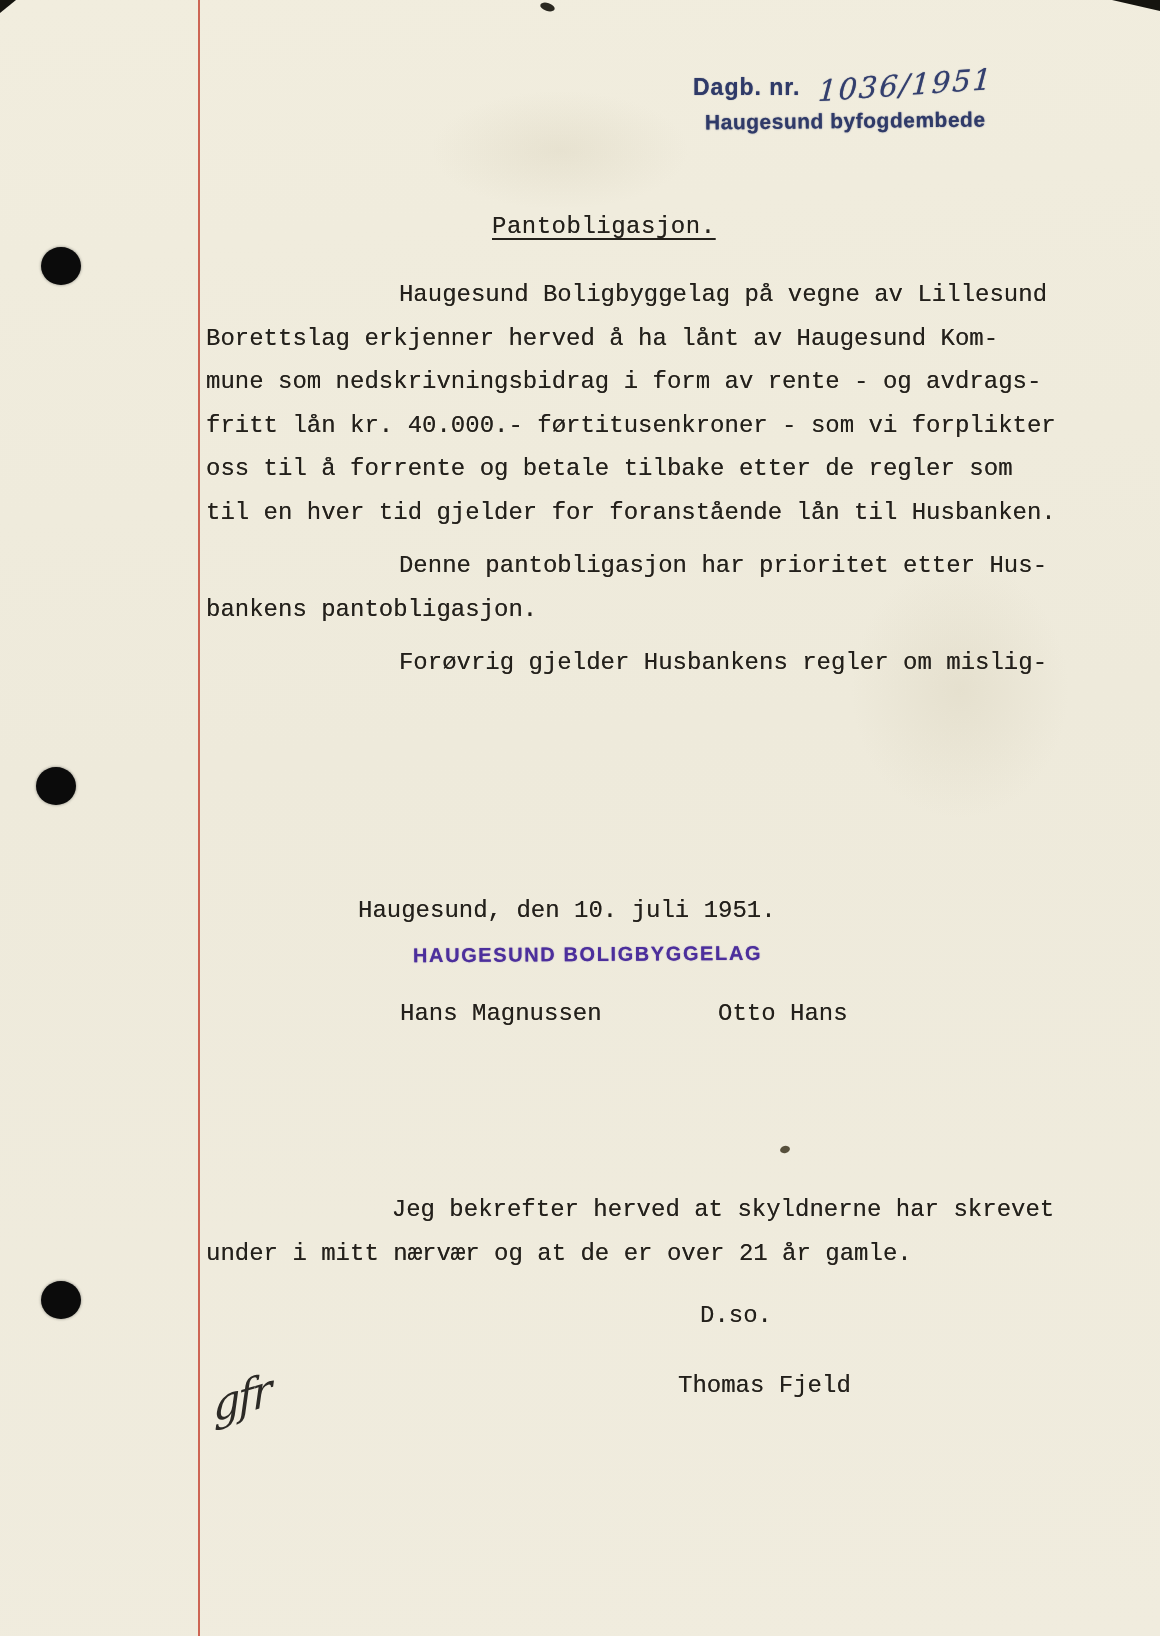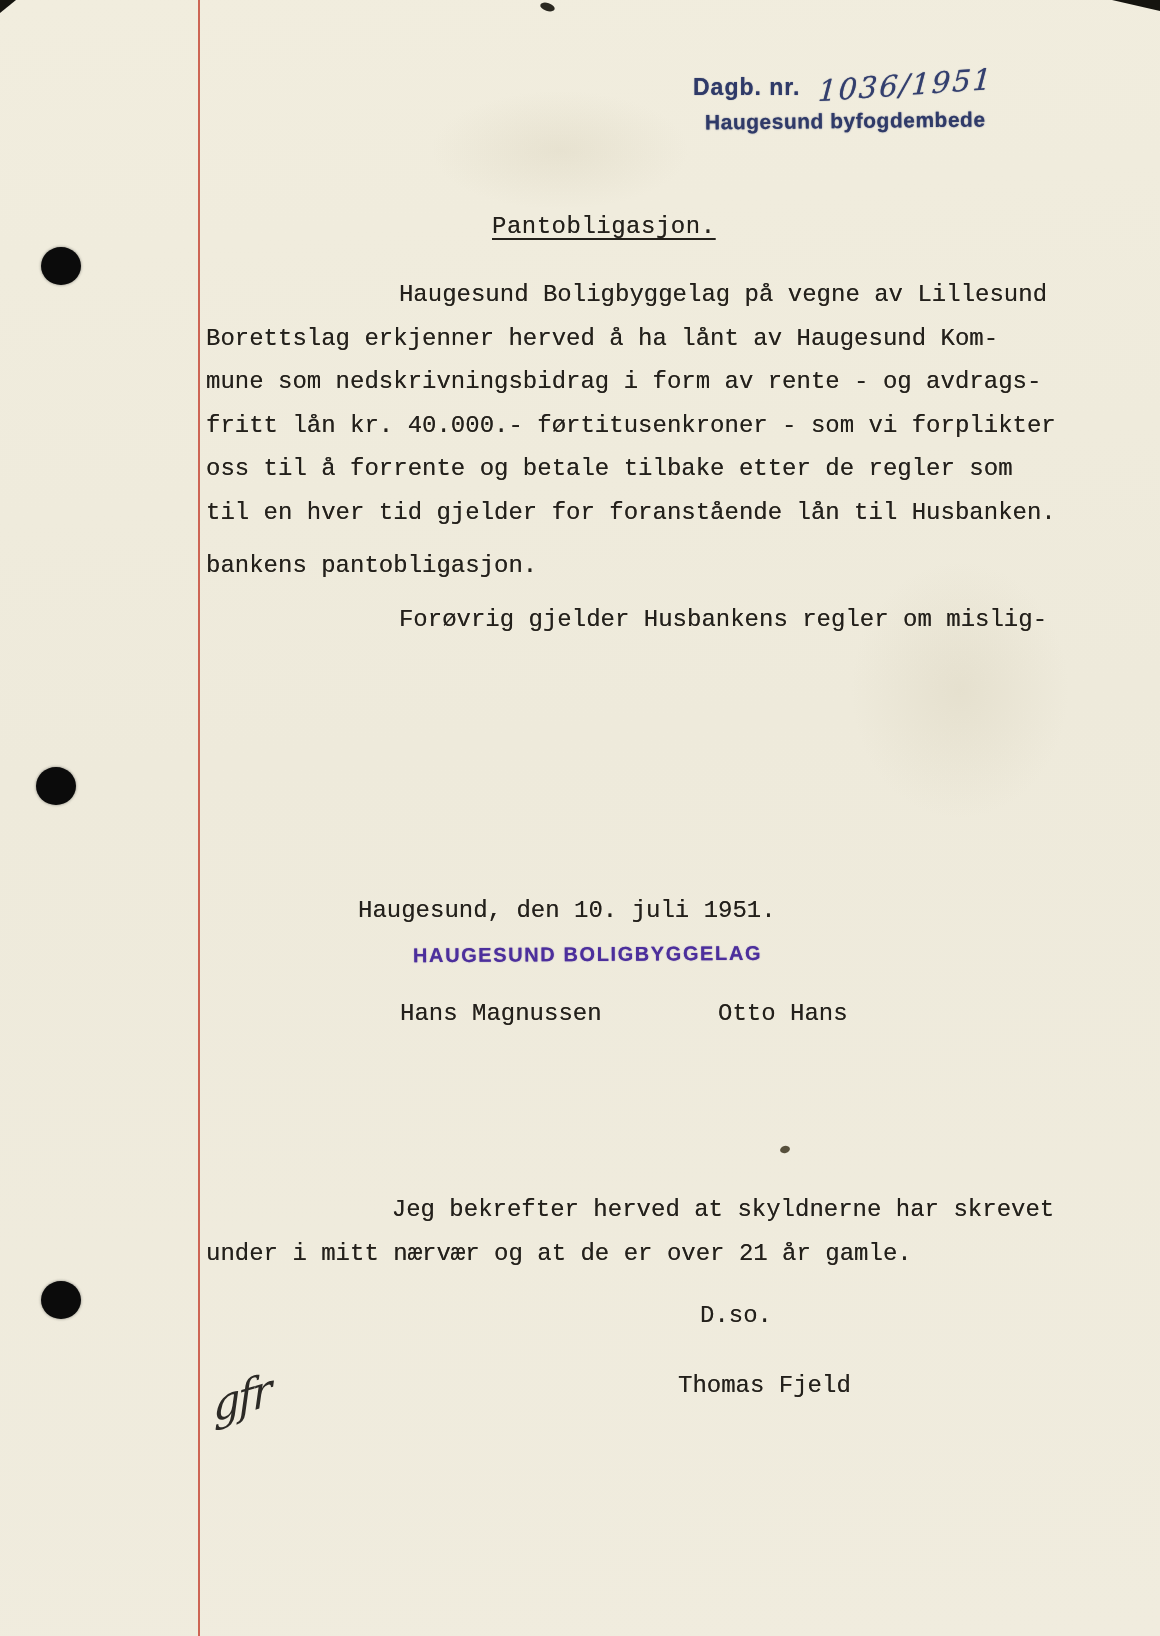--- a/index.html
+++ b/index.html
@@ -152,20 +152,21 @@
   <div class="typed-body typed">
     <div class="para">
       <span class="line indent">Haugesund Boligbyggelag på vegne av Lillesund</span>
       <span class="line">Borettslag erkjenner herved å ha lånt av Haugesund Kom-</span>
       <span class="line">mune som nedskrivningsbidrag i form av rente - og avdrags-</span>
       <span class="line">fritt lån kr. 40.000.- førtitusenkroner - som vi forplikter</span>
       <span class="line">oss til å forrente og betale tilbake etter de regler som</span>
       <span class="line">til en hver tid gjelder for foranstående lån til Husbanken.</span>
     </div>
     <div class="para">
+      <span class="line indent">Denne pantobligasjon har prioritet etter Hus-</span>
       <span class="line">bankens pantobligasjon.</span>
     </div>
     <div class="para">
       <span class="line indent">Forøvrig gjelder Husbankens regler om mislig-</span>
     </div>
   </div>
 
   <div class="dateline typed">Haugesund, den 10. juli 1951.</div>
 
   <div class="company-stamp">HAUGESUND BOLIGBYGGELAG</div>

